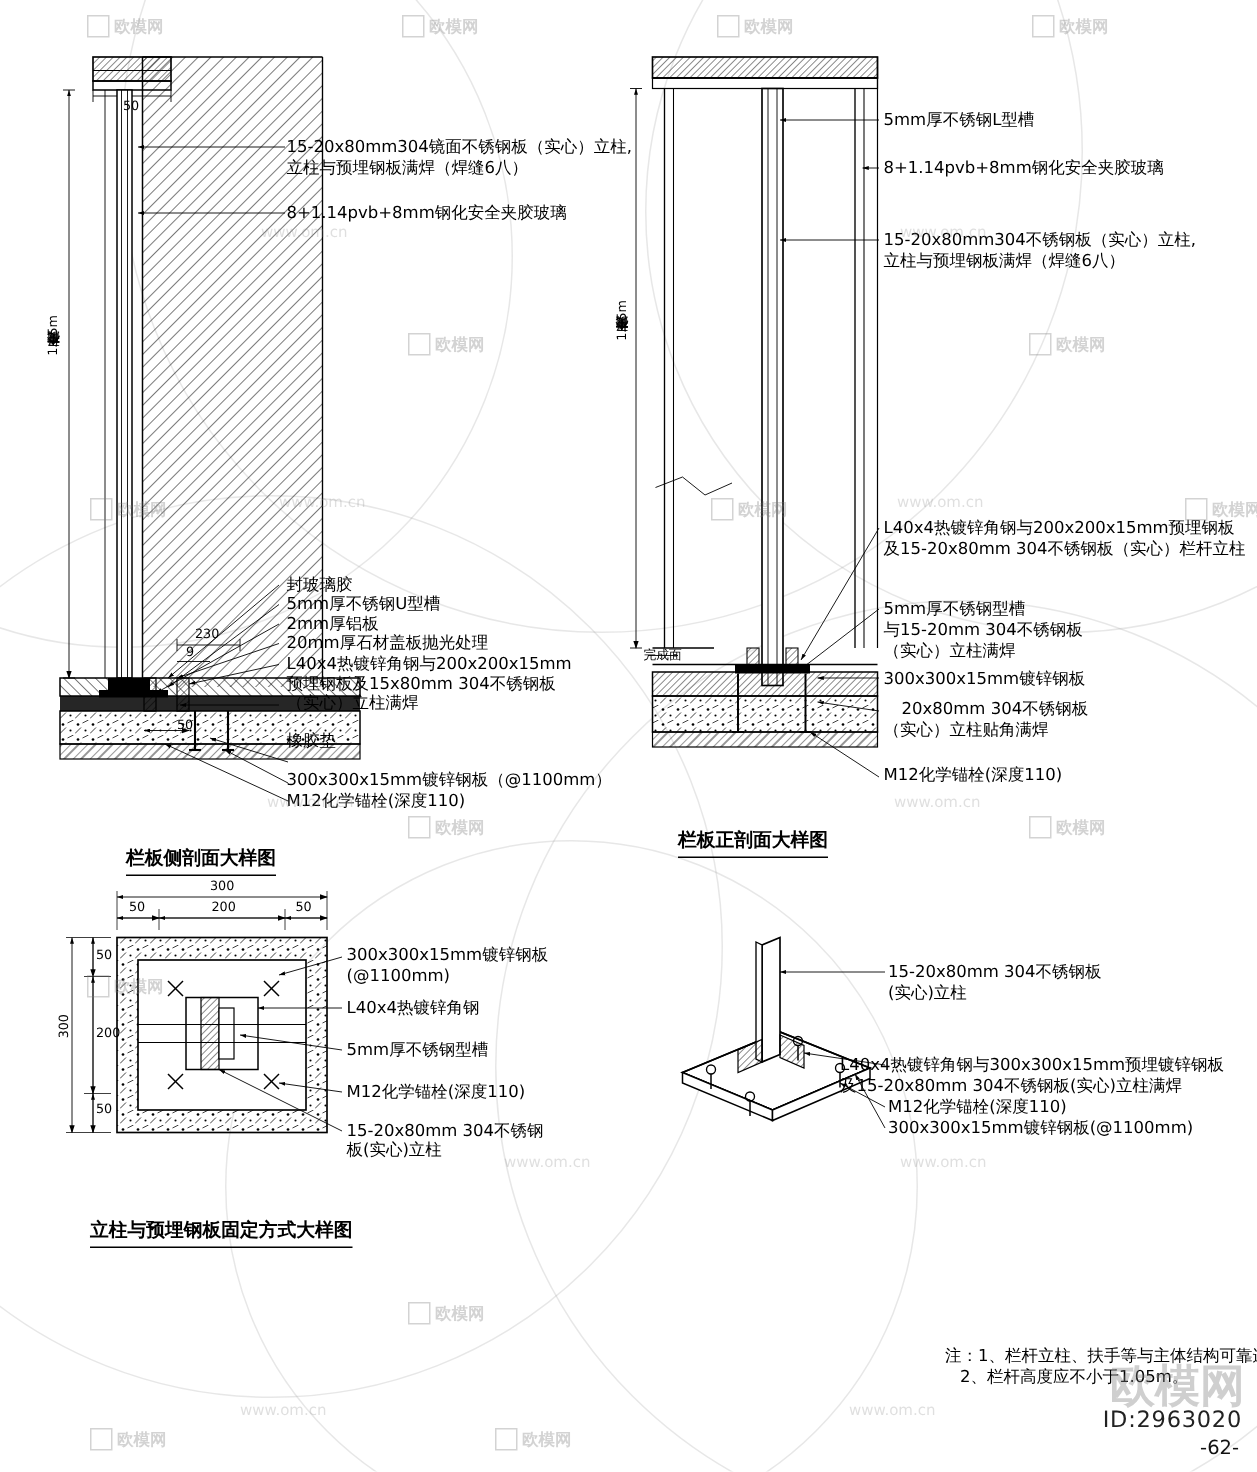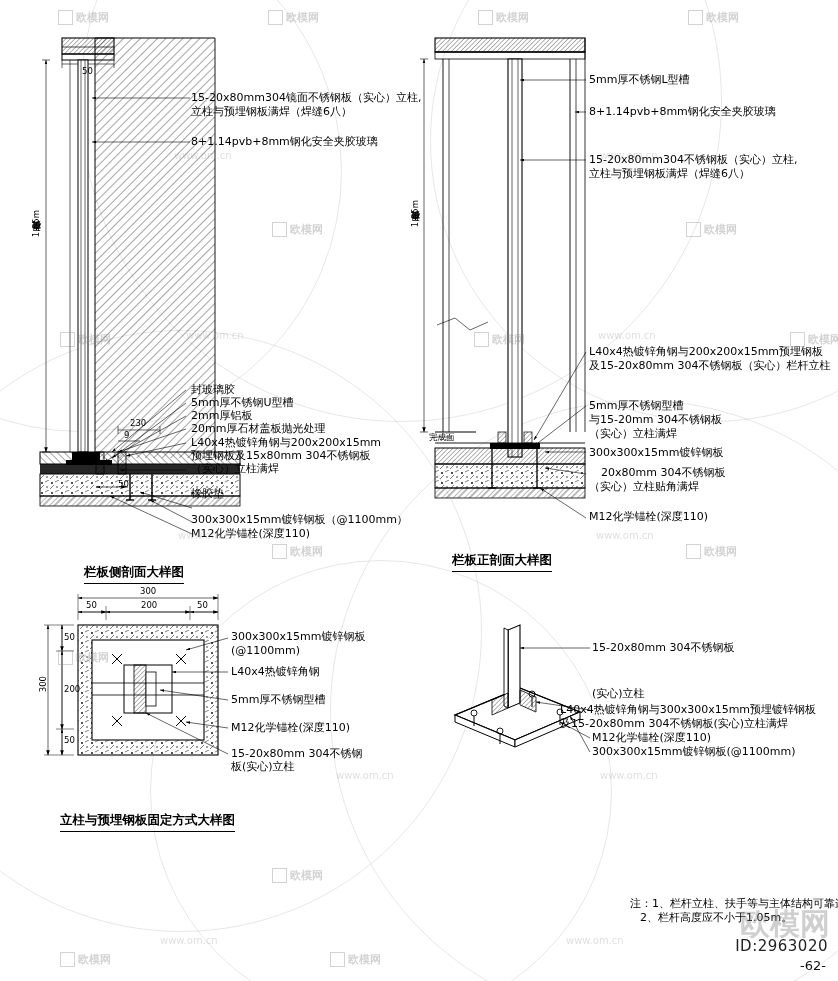--- a/index.html
+++ b/index.html
@@ -358,21 +358,21 @@
   <div class="lbl abs" style="left:231px;top:645px;">(@1100mm)</div>
   <div class="lbl abs" style="left:231px;top:666px;">L40x4热镀锌角钢</div>
   <div class="lbl abs" style="left:231px;top:694px;">5mm厚不锈钢型槽</div>
   <div class="lbl abs" style="left:231px;top:722px;">M12化学锚栓(深度110)</div>
   <div class="lbl abs" style="left:231px;top:748px;">15-20x80mm 304不锈钢</div>
   <div class="lbl abs" style="left:231px;top:761px;">板(实心)立柱</div>
 
   <div class="title abs" style="left:60px;top:812px;">立柱与预埋钢板固定方式大样图</div>
 
   <div class="lbl abs" style="left:592px;top:642px;">15-20x80mm 304不锈钢板</div>
-  <div class="lbl abs" style="left:592px;top:656px;margin-top:32px;">(实心)立柱</div>
+  <div class="lbl abs" style="left:592px;top:656px;">(实心)立柱</div>
   <div class="lbl abs" style="left:560px;top:704px;">L40x4热镀锌角钢与300x300x15mm预埋镀锌钢板</div>
   <div class="lbl abs" style="left:560px;top:718px;">及15-20x80mm 304不锈钢板(实心)立柱满焊</div>
   <div class="lbl abs" style="left:592px;top:732px;">M12化学锚栓(深度110)</div>
   <div class="lbl abs" style="left:592px;top:746px;">300x300x15mm镀锌钢板(@1100mm)</div>
 
 
   <div class="lbl abs" style="left:630px;top:898px;">注：1、栏杆立柱、扶手等与主体结构可靠连接；</div>
   <div class="lbl abs" style="left:640px;top:912px;">2、栏杆高度应不小于1.05m。</div>
 
   <div class="wm-box" style="left:58px;top:10px;">

